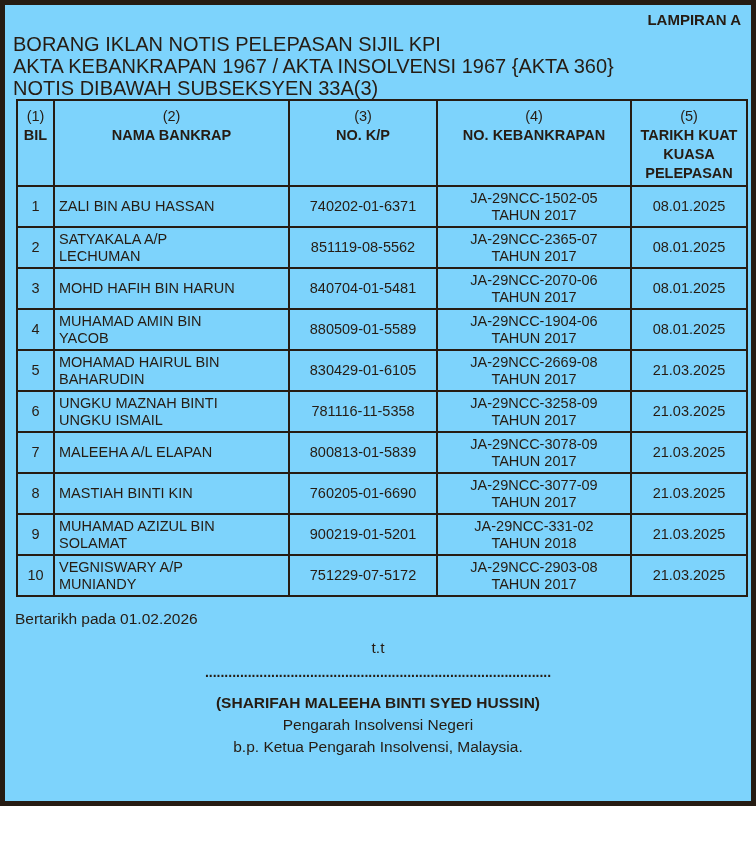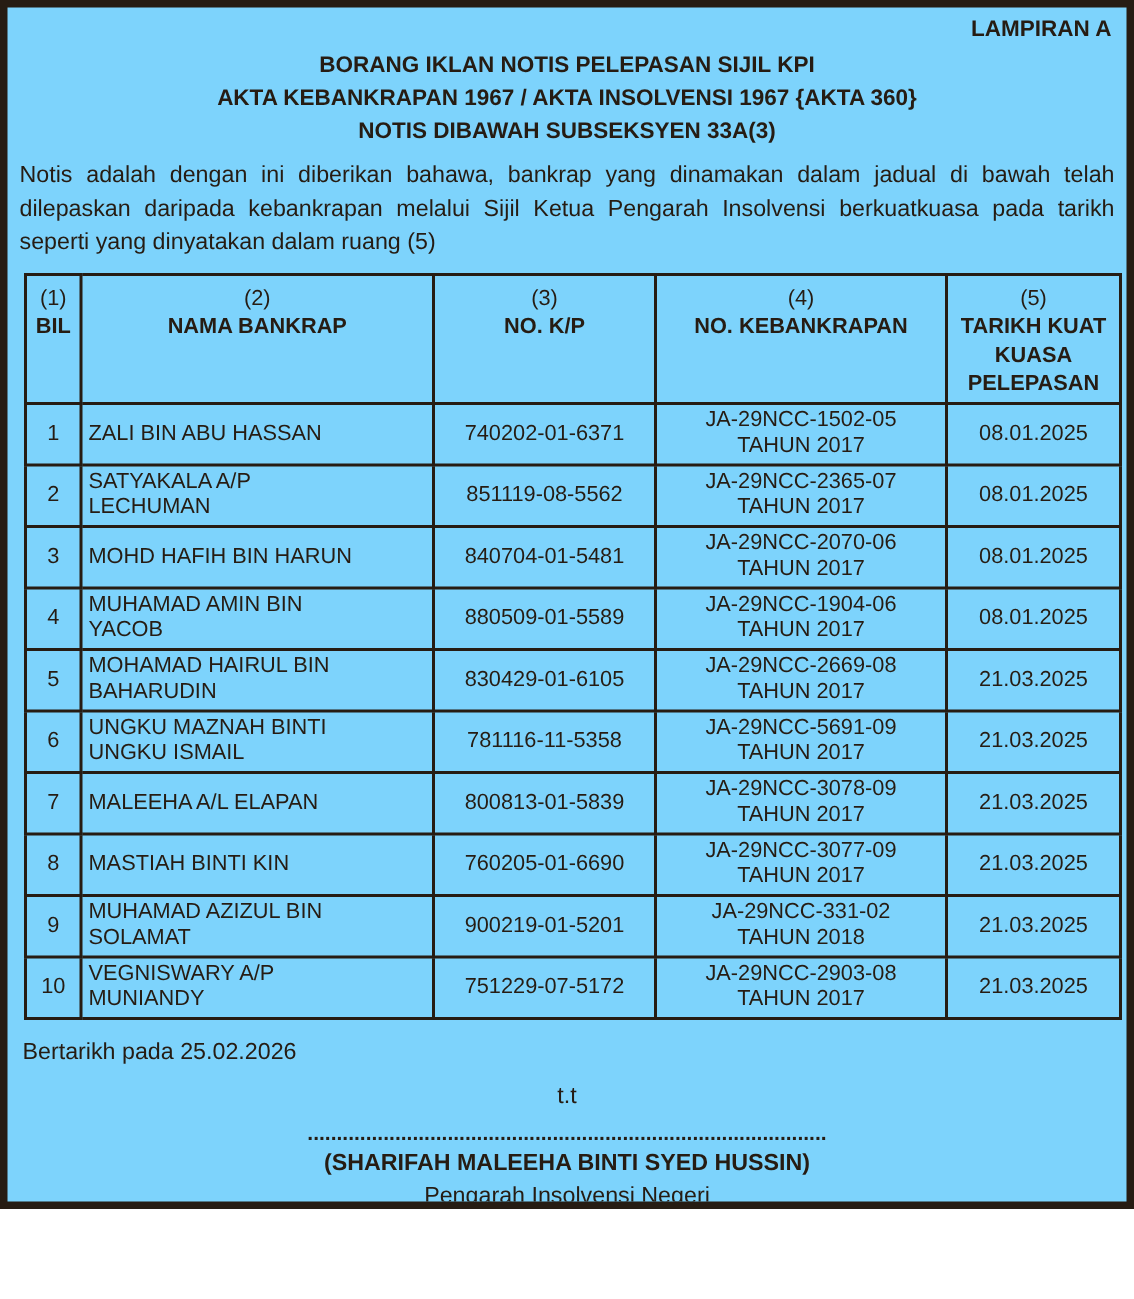--- a/index.html
+++ b/index.html
@@ -17,23 +17,22 @@
     overflow: hidden;
   }
   .corner-label {
     text-align: right;
     font-weight: bold;
     font-size: 15px;
     padding-right: 2px;
     line-height: 20px;
   }
   .title-block {
-    text-align: center;
-    font-weight: bold;
-    font-size: 15px;
+    font-weight: normal;
+    font-size: 20px;
     line-height: 22px;
     margin-top: 3px;
   }
   .intro {
     font-size: 15.5px;
     line-height: 22.5px;
     text-align: justify;
     margin: 7px 0 8px 0;
   }
   table.notice {
@@ -81,36 +80,35 @@
   }
   .tt-line { margin-bottom: 7px; }
   .dots-line {
     font-weight: bold;
     font-size: 14px;
     letter-spacing: 0px;
     line-height: 12px;
     white-space: nowrap;
     overflow: hidden;
   }
-  .sig-name { font-weight: bold; margin-top: 4px; }
+  .sig-name { font-weight: bold; margin-top: 14px; }
 </style>
 </head>
 <body>
 
 <div class="page">
 
   <div class="corner-label">LAMPIRAN A</div>
 
   <div class="title-block">
     <div>BORANG IKLAN NOTIS PELEPASAN SIJIL KPI</div>
     <div>AKTA KEBANKRAPAN 1967 / AKTA INSOLVENSI 1967 {AKTA 360}</div>
     <div>NOTIS DIBAWAH SUBSEKSYEN 33A(3)</div>
   </div>
 
-  <div class="intro">Notis adalah dengan ini diberikan bahawa, bankrap yang dinamakan dalam jadual di bawah telah dilepaskan daripada kebankrapan melalui Sijil Ketua Pengarah Insolvensi berkuatkuasa pada tarikh seperti yang dinyatakan dalam ruang (5)</div>
 
   <table class="notice">
     <colgroup>
       <col class="col-bil">
         <col class="col-nama">
         <col class="col-kp">
         <col class="col-kes">
         <col class="col-tarikh">
     </colgroup>
     <thead>
@@ -195,21 +193,21 @@
       </td>
       <td class="c-tarikh">21.03.2025</td>
     </tr>
 
     <tr>
       <td class="c-bil">6</td>
       <td class="c-nama">UNGKU MAZNAH BINTI
 UNGKU ISMAIL</td>
       <td class="c-kp">781116-11-5358</td>
       <td class="c-kes">
-        <div>JA-29NCC-5691-09</div>
+        <div>JA-29NCC-3258-09</div>
         <div>TAHUN 2017</div>
       </td>
       <td class="c-tarikh">21.03.2025</td>
     </tr>
 
     <tr>
       <td class="c-bil">7</td>
       <td class="c-nama">MALEEHA A/L ELAPAN</td>
       <td class="c-kp">800813-01-5839</td>
       <td class="c-kes">
@@ -249,21 +247,21 @@
       <td class="c-kp">751229-07-5172</td>
       <td class="c-kes">
         <div>JA-29NCC-2903-08</div>
         <div>TAHUN 2017</div>
       </td>
       <td class="c-tarikh">21.03.2025</td>
     </tr>
   </tbody>
   </table>
 
-  <div class="dated-line">Bertarikh pada 25.02.2026</div>
+  <div class="dated-line">Bertarikh pada 01.02.2026</div>
 
   <div class="signature-block">
     <div class="tt-line">t.t</div>
     <div class="dots-line">.........................................................................................</div>
     <div class="sig-name">(SHARIFAH MALEEHA BINTI SYED HUSSIN)</div>
     <div>Pengarah Insolvensi Negeri</div>
     <div>b.p. Ketua Pengarah Insolvensi, Malaysia.</div>
   </div>
 
 </div>

